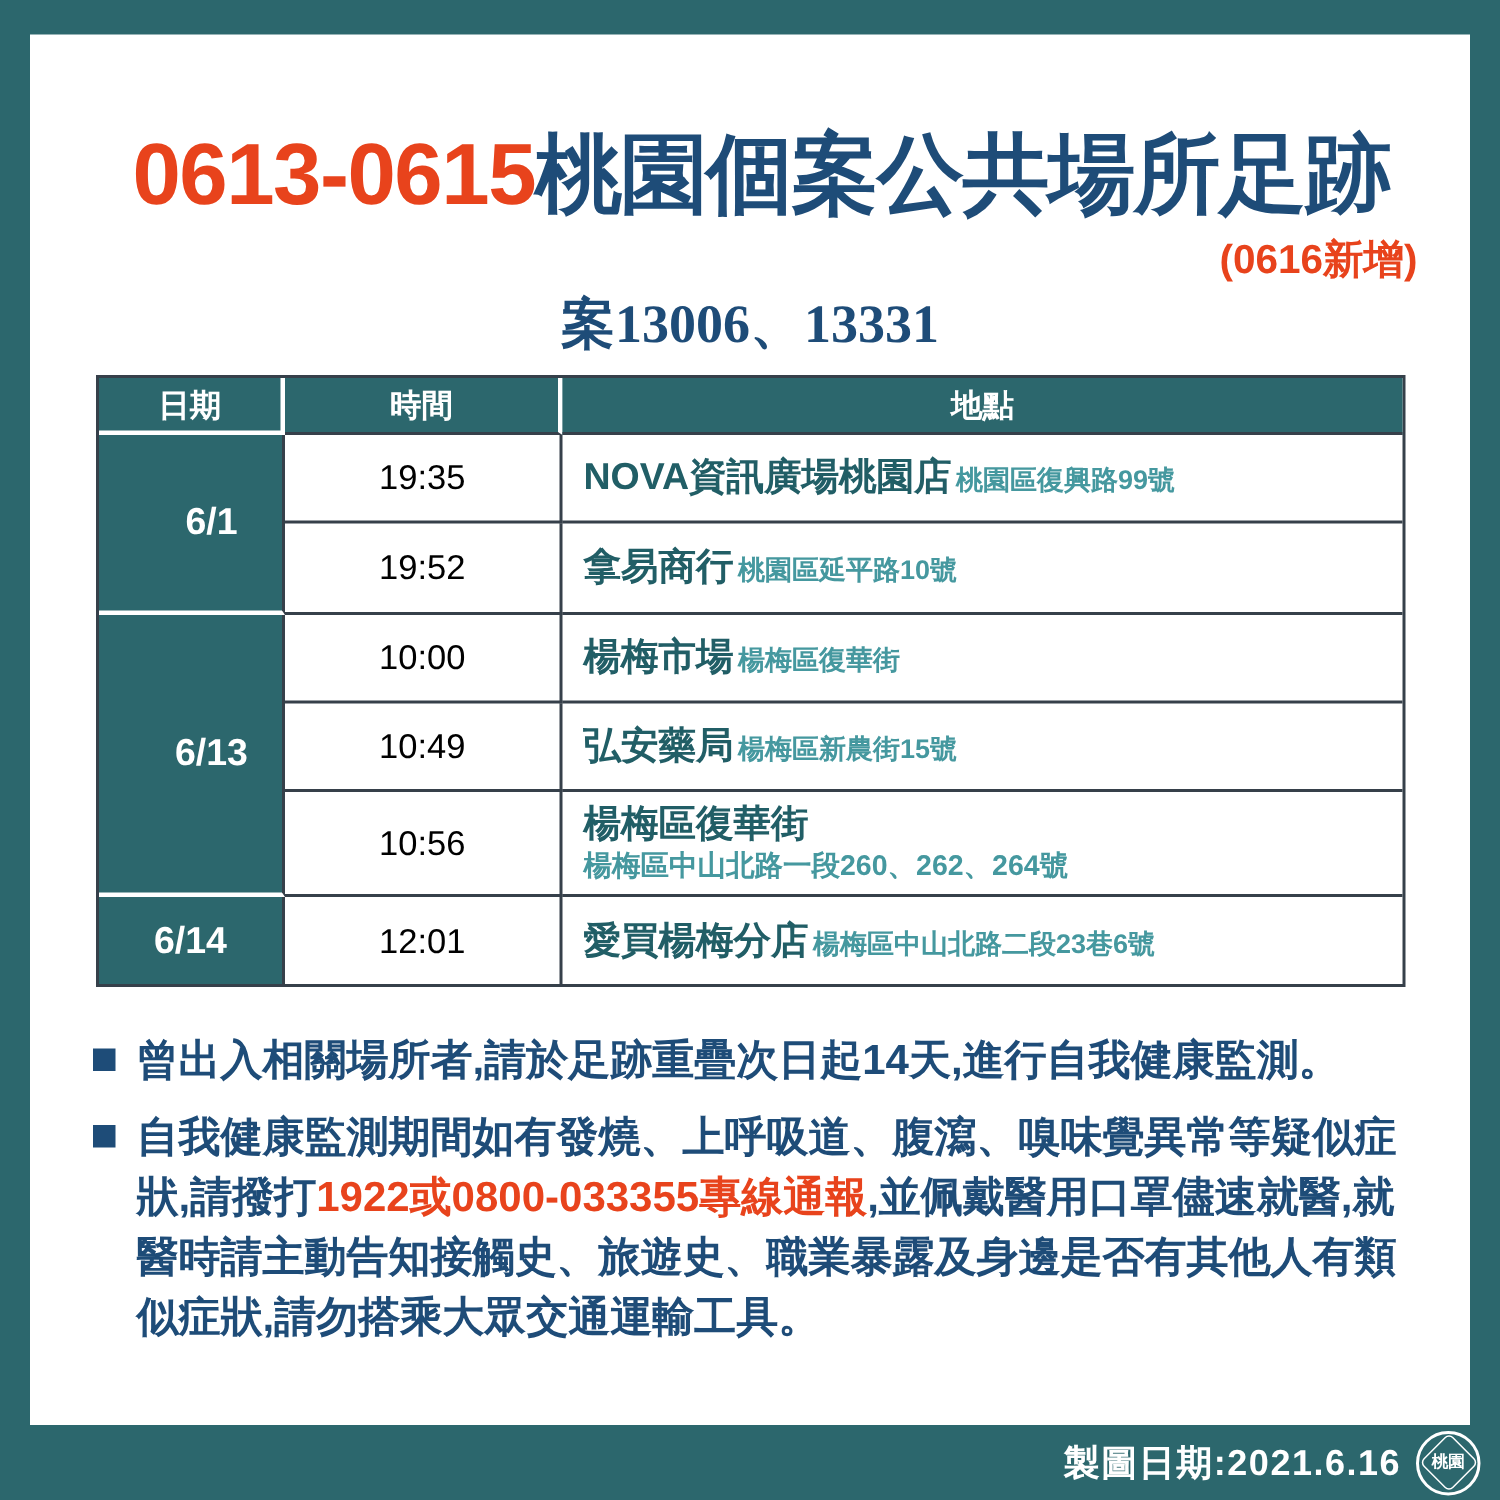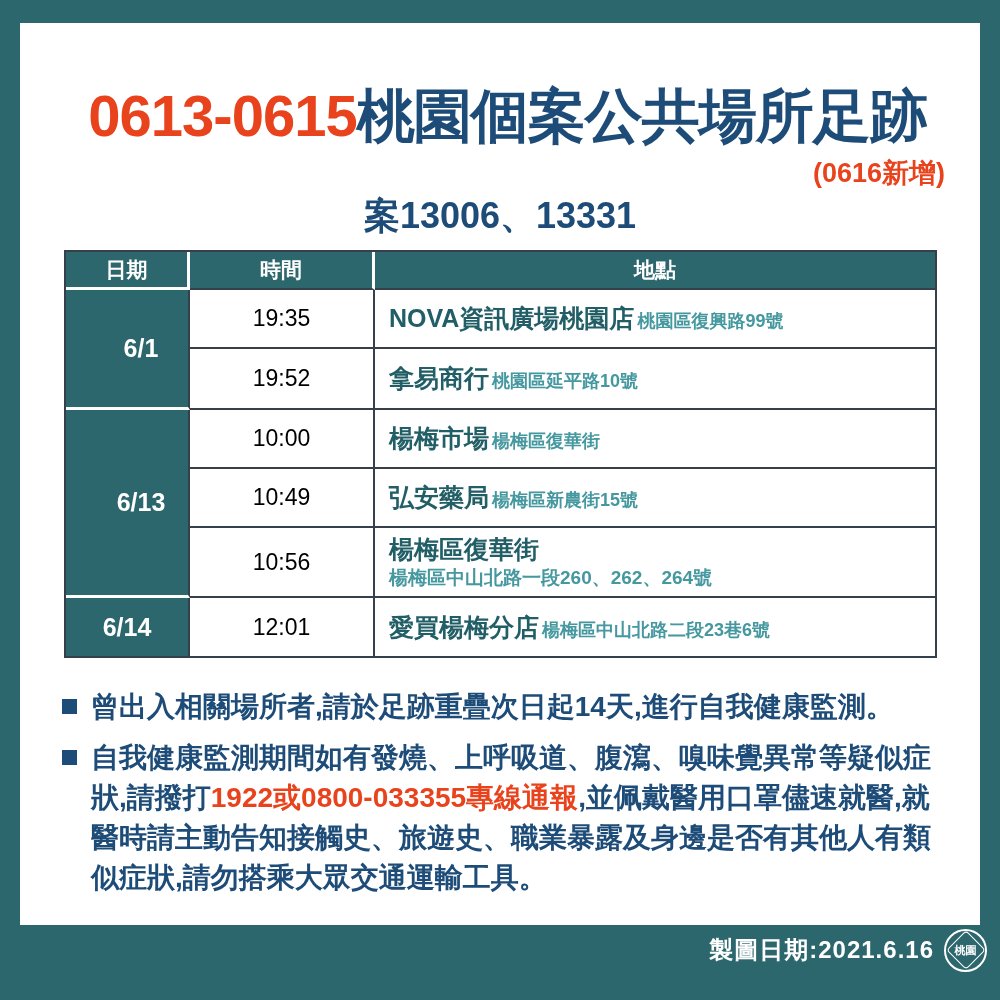--- a/index.html
+++ b/index.html
@@ -28,21 +28,21 @@
     text-align:center;font-size:58px;font-weight:bold;letter-spacing:-1px;
     color:var(--navy);white-space:nowrap;padding-left:15px;
   }
   .title .hl{color:var(--orange);}
   .subtitle-note{
     position:absolute;top:132px;right:35px;
     font-size:27px;font-weight:bold;color:var(--orange);
   }
   .case-line{
     position:absolute;top:169px;left:0;width:100%;
-    text-align:center;font-size:36px;font-weight:bold;color:var(--navy);
+    text-align:center;font-size:36px;font-weight:bold;color:var(--navy);font-family:Liberation Serif, serif;
   }
   
   .ftable{
     position:absolute;left:44px;top:227px;width:873px;
     display:grid;
     grid-template-columns:124px 185px 1fr;
     grid-template-rows:38px 59px 61px 59px 59px 70px 58px;
     border:2px solid var(--border);
     background:var(--white);
   }
@@ -78,21 +78,21 @@
     flex:0 0 15px;width:15px;height:15px;background:var(--navy);
     margin-top:12px;margin-right:14px;
   }
   .note p{
     margin:0;max-width:848px;
     font-size:28px;font-weight:bold;color:var(--navy);line-height:40px;
   }
   .note .red{color:var(--orange);}
   
   .bottom-bar{
-    position:absolute;left:0;top:925px;width:1000px;height:50px;
+    position:absolute;left:0;top:950px;width:1000px;height:50px;
     background:var(--teal);
     display:flex;align-items:center;justify-content:flex-end;
     padding-right:13px;
   }
   .made-date{color:var(--white);font-size:24px;font-weight:bold;letter-spacing:1px;}
   .logo{
     width:43px;height:43px;margin-left:10px;border-radius:50%;
     border:2px solid var(--white);position:relative;
     display:flex;align-items:center;justify-content:center;flex:0 0 auto;
   }

